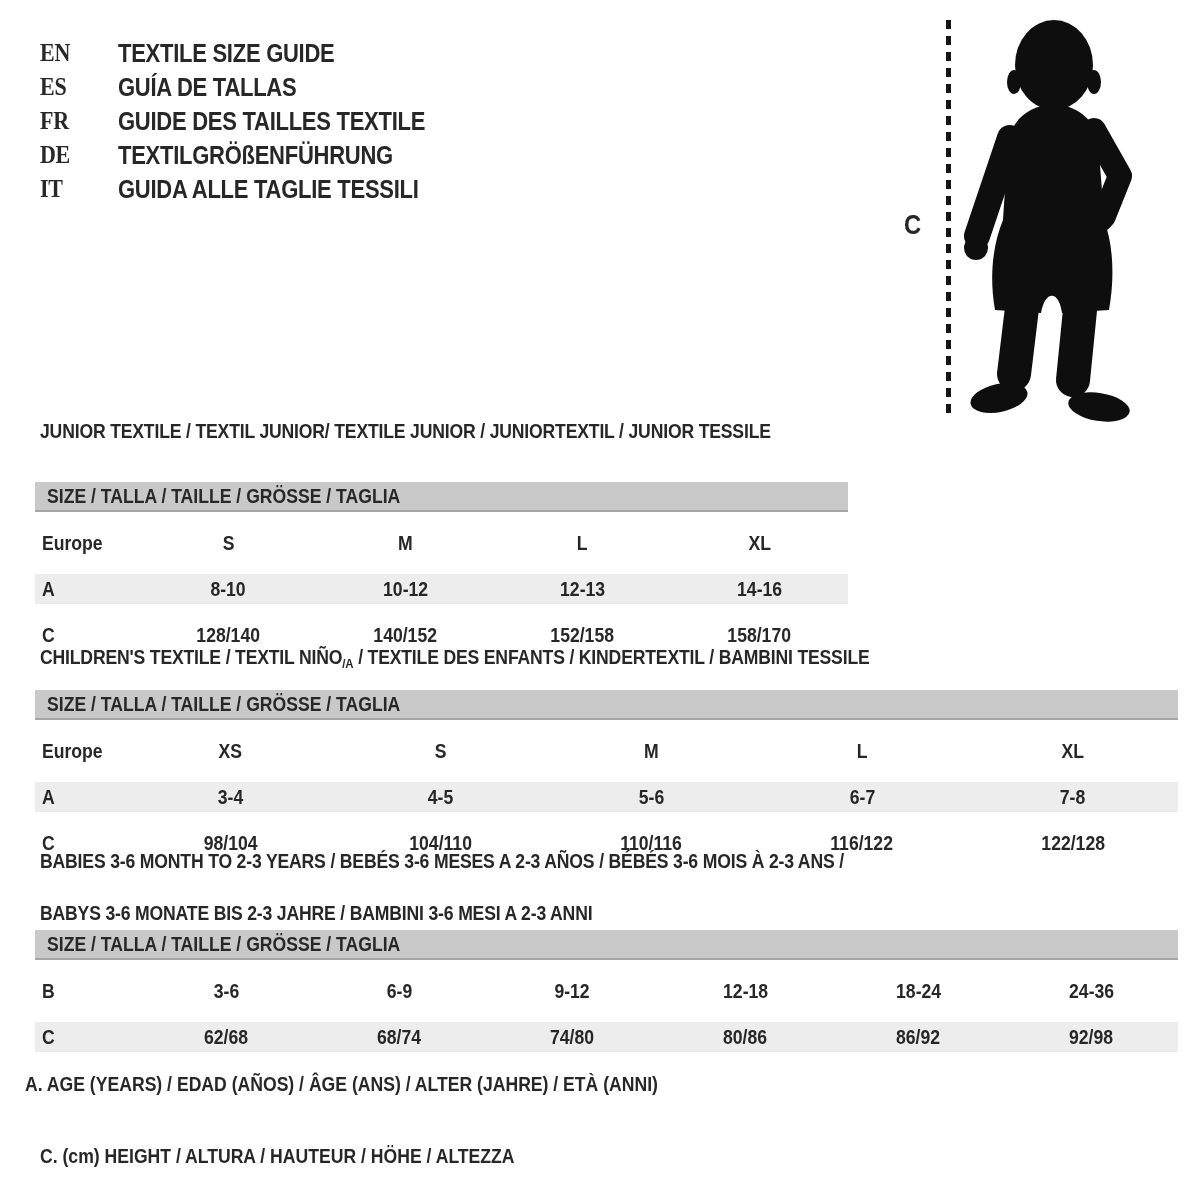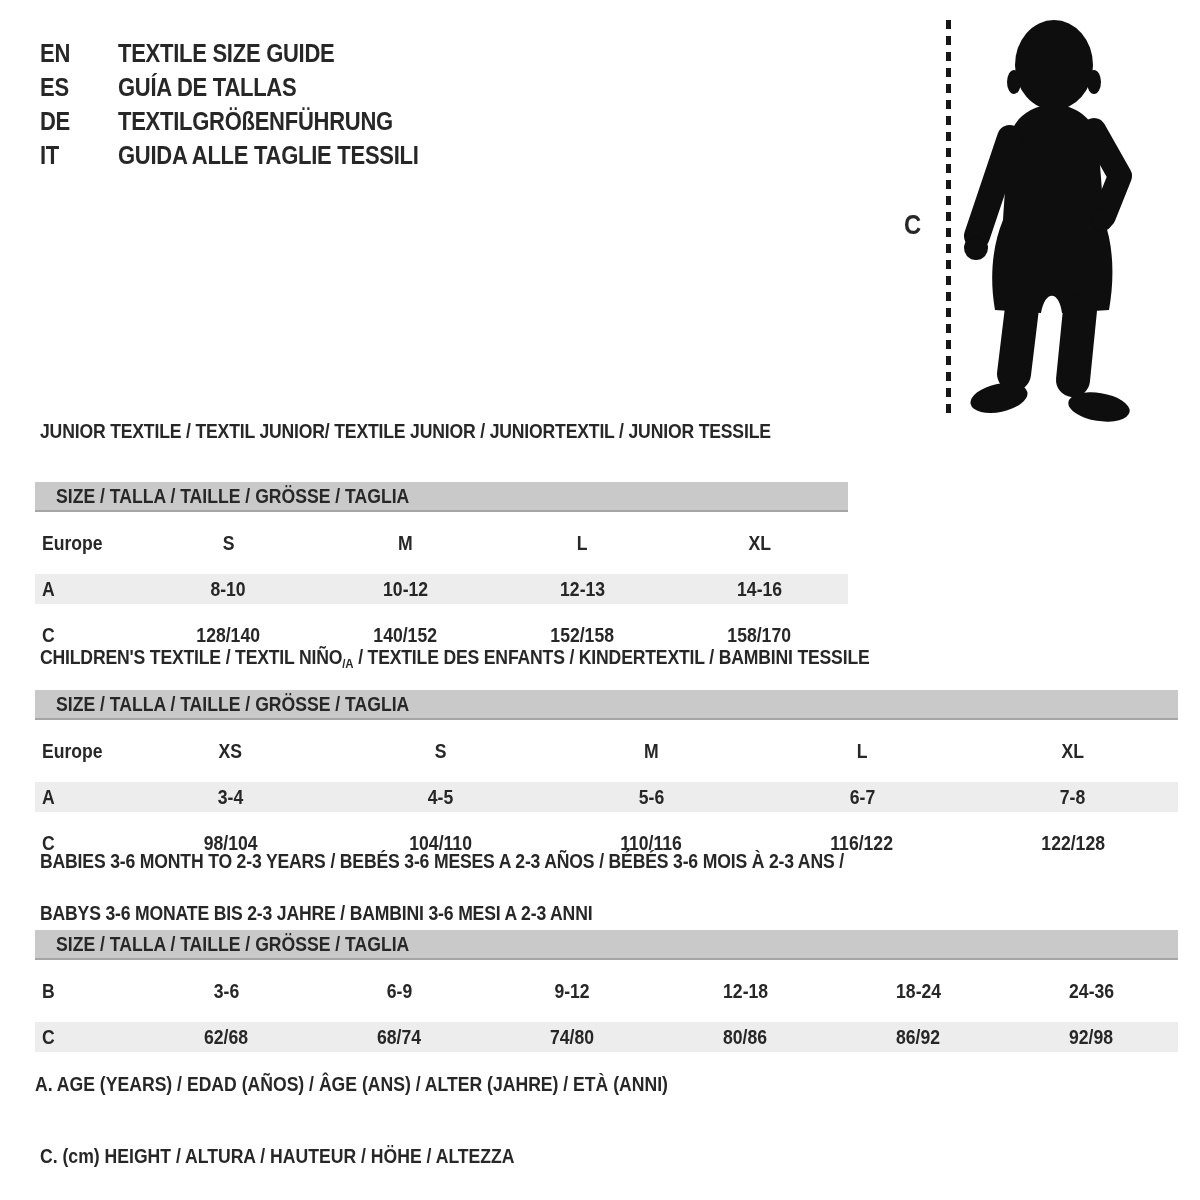--- a/index.html
+++ b/index.html
@@ -7,36 +7,36 @@
     position:relative;width:1200px;height:1200px;background:#ffffff;
     font-family:"Liberation Sans",sans-serif;font-weight:bold;color:#272727;
     overflow:hidden;
   }
   .t{display:inline-block;transform:scaleX(0.88);transform-origin:0 50%;white-space:nowrap;}
   .tc{display:inline-block;transform:scaleX(0.88);transform-origin:50% 50%;white-space:nowrap;}
 
   
   .langs{position:absolute;left:40px;top:36px;}
   .lang-row{display:flex;height:34px;align-items:center;font-size:25px;letter-spacing:-0.3px;}
-  .lang-code{width:78px;flex:0 0 78px;}
+  .lang-code{width:78px;flex:0 0 78px;font-family:Liberation Serif, serif;}
 
   
   .dash-line{position:absolute;left:946px;top:20px;width:5px;height:397px;
     background:repeating-linear-gradient(to bottom,#161616 0 9px,transparent 9px 16px);}
   .fig-c{position:absolute;left:904px;top:210px;font-size:27px;}
   .silhouette{position:absolute;left:963px;top:18px;}
 
   
   .title{position:absolute;font-size:20px;line-height:22px;letter-spacing:-0.2px;}
   .title .sub{font-size:13px;position:relative;top:4px;}
 
   
   .stable{position:absolute;}
   .band{height:28px;line-height:28px;background:#c9c9c9;border-bottom:2px solid #a5a5a5;
-    padding-left:21px;font-size:20px;}
+    padding-left:12px;font-size:20px;}
   .trow{display:flex;height:30px;margin-top:16px;align-items:center;font-size:20px;}
   .trow .rlabel{padding-left:7px;flex:0 0 auto;}
   .junior .rlabel{width:98px;}
   .children .rlabel{width:83px;}
   .babies .rlabel{width:98px;}
   .cell{flex:1;text-align:center;}
   .alt{background:#ededed;}
 
   
   .legend-line{position:absolute;font-size:20px;line-height:22px;}
@@ -47,20 +47,24 @@
 <div class="page">
 
   <div class="langs">
     <div class="lang-row">
       <span class="lang-code"><span class="t">EN</span></span>
       <span class="t">TEXTILE SIZE GUIDE</span>
     </div>
     <div class="lang-row">
       <span class="lang-code"><span class="t">ES</span></span>
       <span class="t">GUÍA DE TALLAS</span>
+    </div>
+    <div class="lang-row">
+      <span class="lang-code"><span class="t">FR</span></span>
+      <span class="t">GUIDE DES TAILLES TEXTILE</span>
     </div>
     <div class="lang-row">
       <span class="lang-code"><span class="t">DE</span></span>
       <span class="t">TEXTILGRÖßENFÜHRUNG</span>
     </div>
     <div class="lang-row">
       <span class="lang-code"><span class="t">IT</span></span>
       <span class="t">GUIDA ALLE TAGLIE TESSILI</span>
     </div>
   </div>
@@ -172,20 +176,20 @@
       <span class="rlabel"><span class="t">C</span></span>
       <span class="cell"><span class="tc">62/68</span></span>
       <span class="cell"><span class="tc">68/74</span></span>
       <span class="cell"><span class="tc">74/80</span></span>
       <span class="cell"><span class="tc">80/86</span></span>
       <span class="cell"><span class="tc">86/92</span></span>
       <span class="cell"><span class="tc">92/98</span></span>
     </div>
   </div>
 
-  <div class="legend-line" style="left:35px;top:1073px;text-align:right;">
+  <div class="legend-line" style="left:25px;top:1073px;text-align:right;">
     <span class="t">A. AGE (YEARS) / EDAD (AÑOS) / ÂGE (ANS) / ALTER (JAHRE) / ETÀ (ANNI)</span>
   </div>
   <div class="legend-line" style="left:40px;top:1145px;">
     <span class="t">C. (cm) HEIGHT / ALTURA / HAUTEUR / HÖHE / ALTEZZA</span>
   </div>
 
 </div>
 
 </body></html>

